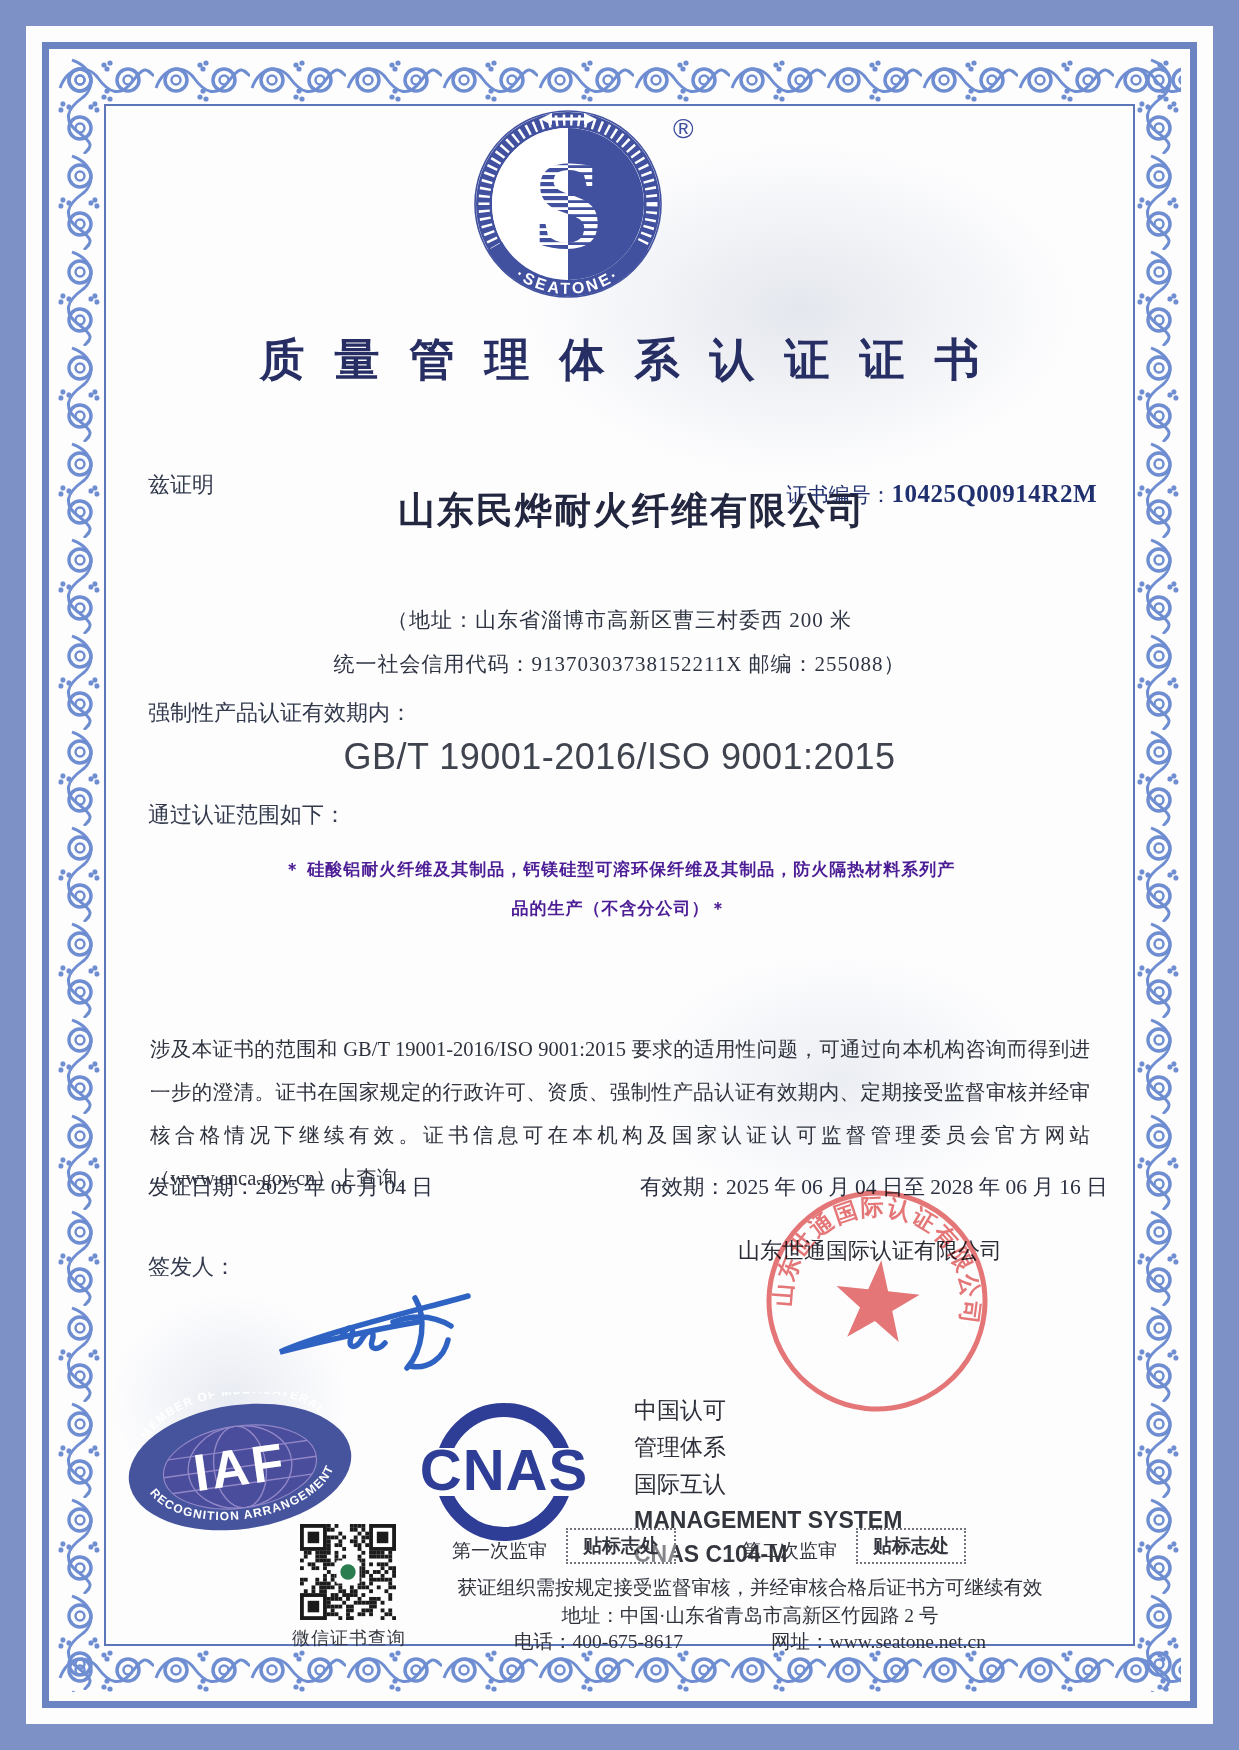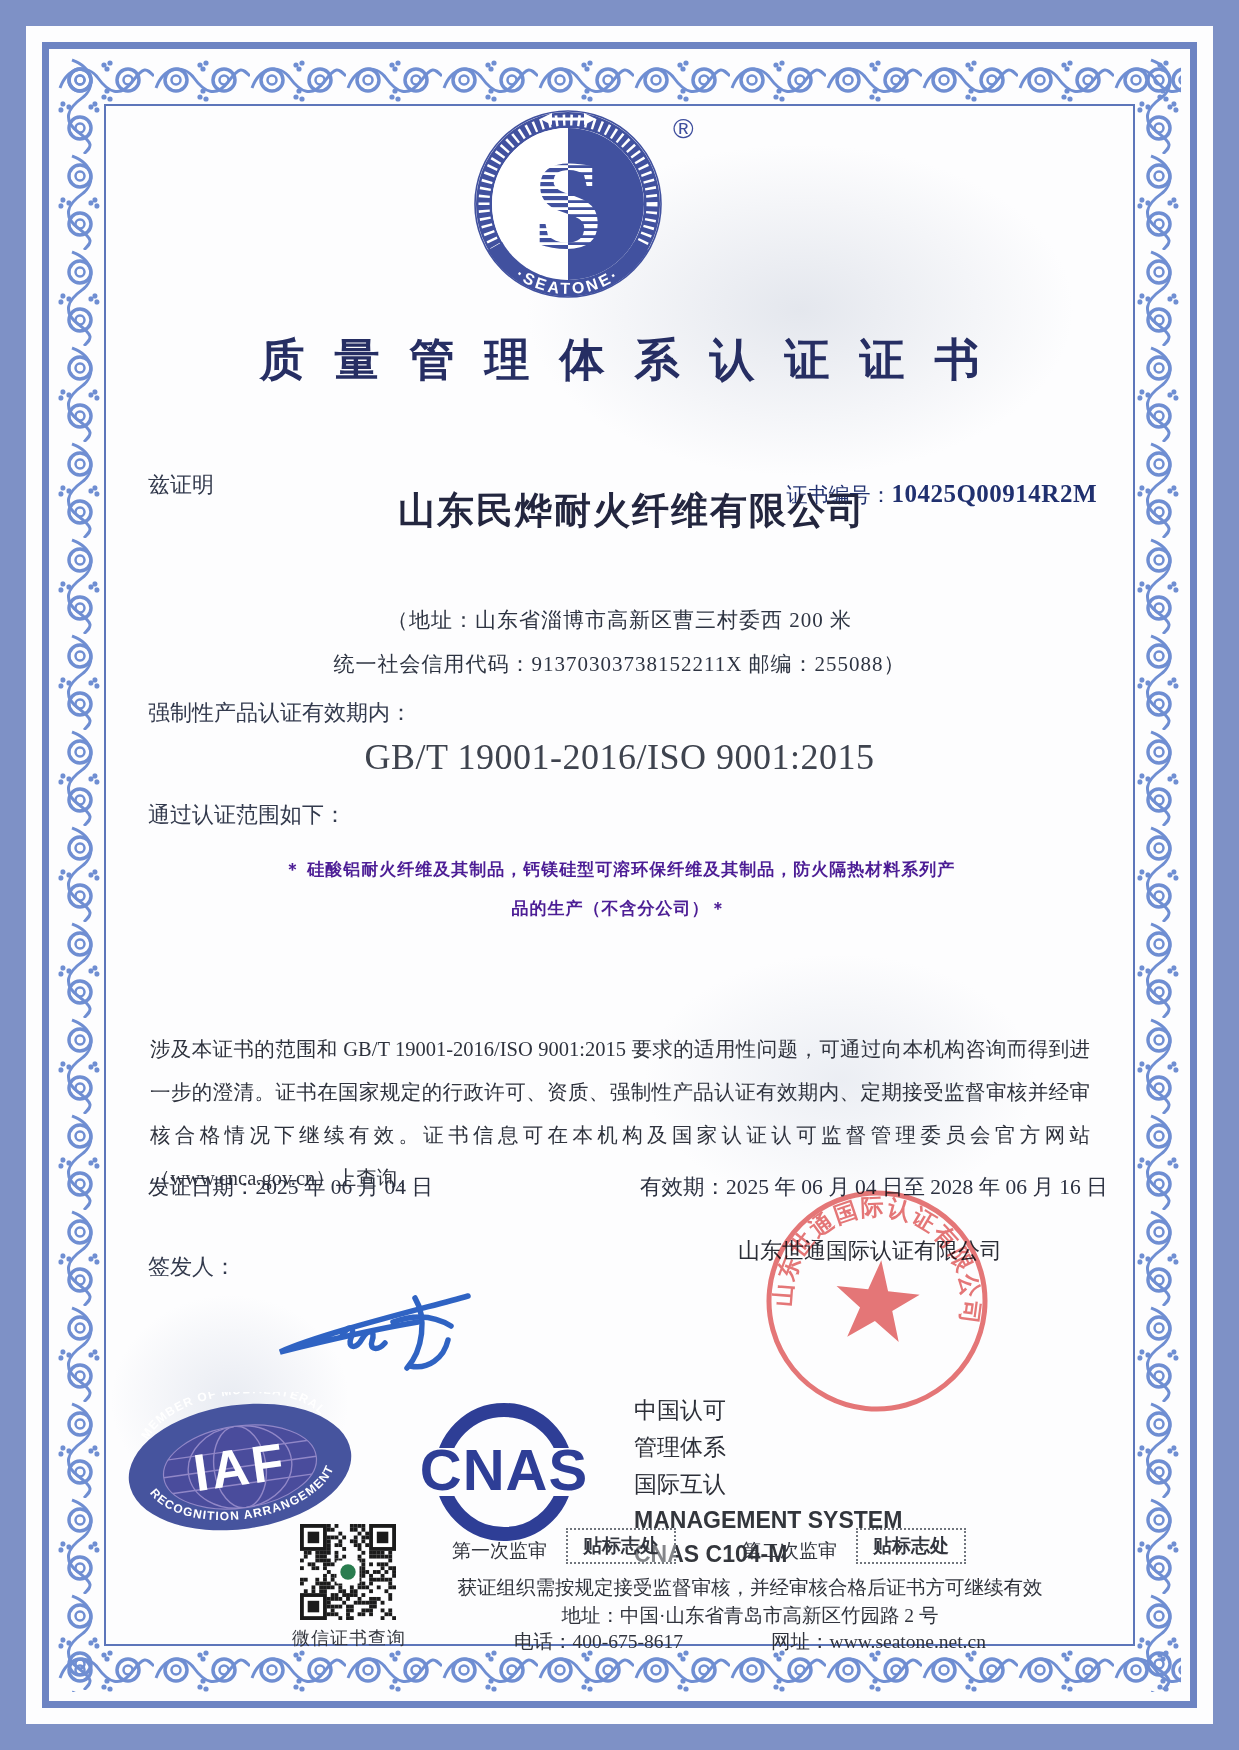--- a/index.html
+++ b/index.html
@@ -1,20 +1,20 @@
 <!DOCTYPE html>
 <html><head>
 <meta charset="utf-8">
 <style>
   html,body{margin:0;padding:0;}
   body{width:1239px;height:1750px;position:relative;background:#7e91c6;
        font-family:"Liberation Serif","DejaVu Serif",serif;color:#2e323d;overflow:hidden;}
   .abs{position:absolute;}
   .ctr{left:0;right:0;text-align:center;}
-  .sans{font-family:Liberation Serif, serif;}
+  .sans{font-family:Liberation Sans, sans-serif;}
   
   .band-white{position:absolute;inset:26px;background:#fdfdfe;}
   .line-mid{position:absolute;inset:42px;border:7px solid #6d84c3;}
   .line-inner{position:absolute;inset:104px;border:2px solid #5d76ba;}
   .wm{position:absolute;border-radius:50%;pointer-events:none;}
   .wm1{left:420px;top:80px;width:760px;height:460px;background:radial-gradient(closest-side,rgba(203,209,221,.5),rgba(203,209,221,0) 72%);}
   .wm2{left:560px;top:900px;width:560px;height:360px;background:radial-gradient(closest-side,rgba(206,213,226,.38),rgba(206,213,226,0) 70%);}
   .wm3{left:60px;top:1250px;width:340px;height:300px;background:radial-gradient(closest-side,rgba(204,211,226,.42),rgba(204,211,226,0) 70%);}
   
   .title{top:330px;font-size:45px;font-weight:bold;color:#262e63;letter-spacing:30px;text-indent:30px;}

